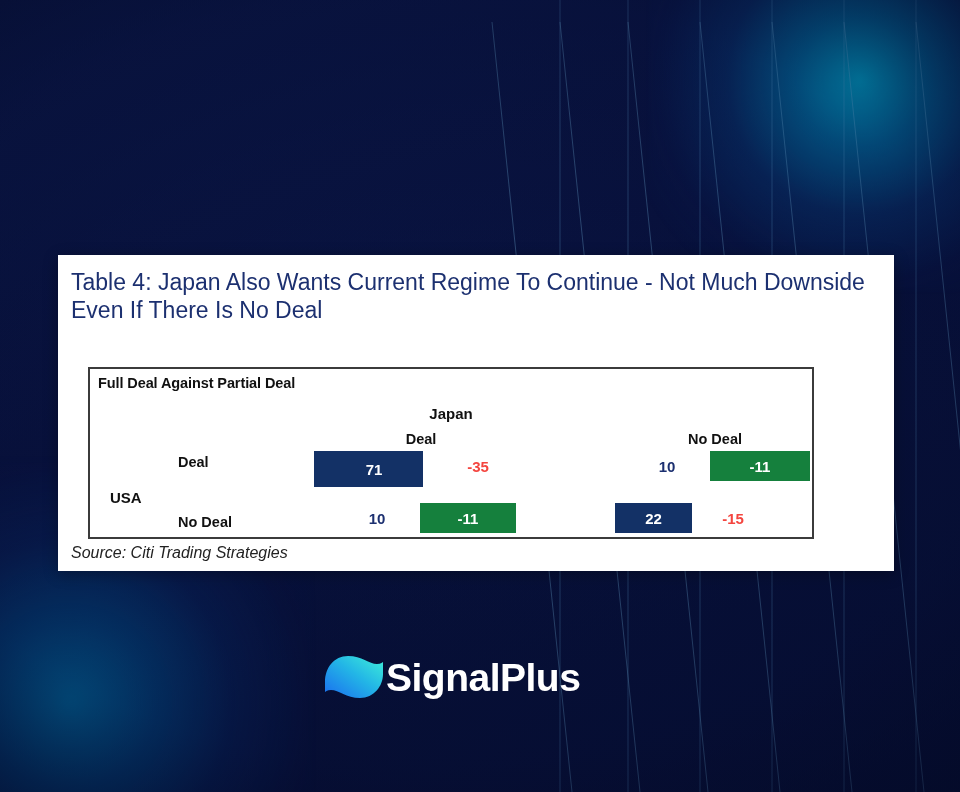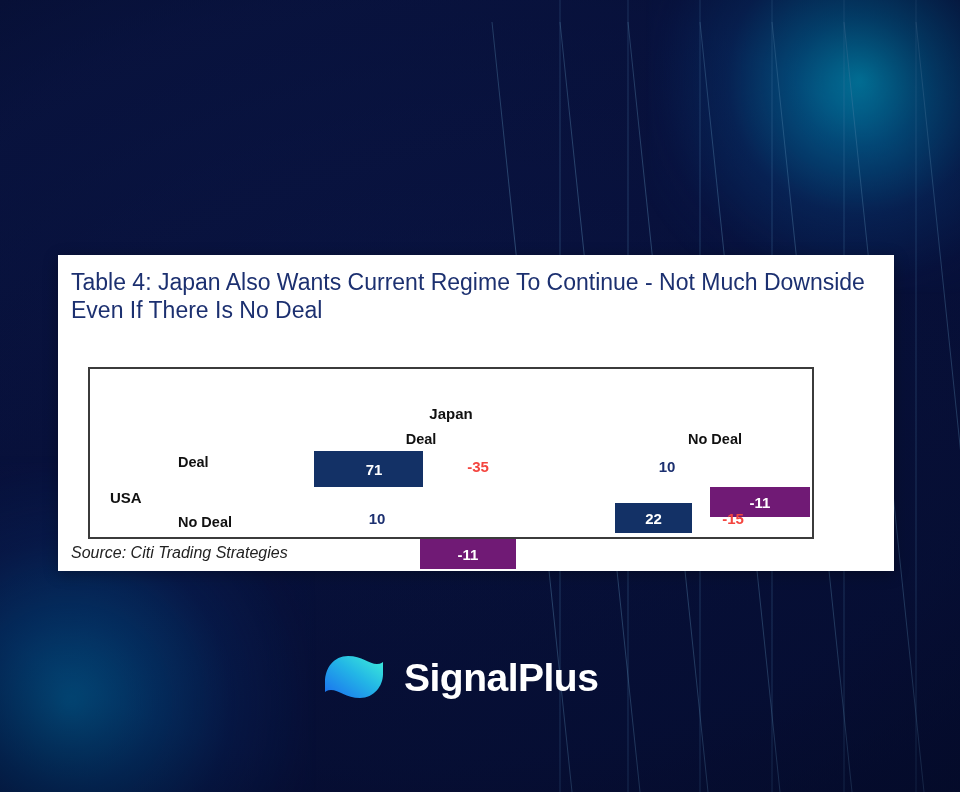--- a/index.html
+++ b/index.html
@@ -189,23 +189,22 @@
     font-weight: 700;
     display: flex;
     align-items: center;
     justify-content: center;
   }
   .cell.bar-navy {
     background: #133166;
     color: #ffffff;
   }
   .cell.bar-red {
-    background: #701a75;
+    background: #15803d;
     color: #ffffff;
-    margin-top: 36px;
   }
   .cell.txt-navy {
     color: #1c3070;
     background: transparent;
     font-weight: 700;
   }
   .cell.txt-red {
     color: #f4453f;
     background: transparent;
     font-weight: 700;
@@ -220,21 +219,20 @@
     font-style: italic;
   }
 
   
   .logo-wrap {
     position: absolute;
     left: 322px;
     top: 648px;
     display: flex;
     align-items: center;
-    gap: 18px;
   }
   .logo-mark {
     width: 64px;
     height: 58px;
     display: block;
   }
   .logo-text {
     color: #ffffff;
     font-size: 39px;
     font-weight: 700;
@@ -273,20 +271,21 @@
 
   <div class="bg-vignette"></div>
 
 
   <div class="card">
 
     <div class="card-title">Table 4: Japan Also Wants Current Regime To Continue - Not Much Downside Even If There Is No Deal</div>
 
     <div class="tablebox">
 
+      <div class="tbl-header">Full Deal Against Partial Deal</div>
 
       <div class="col-group-label">Japan</div>
 
       <div class="col-head c1">Deal</div>
       <div class="col-head c2">No Deal</div>
 
       <div class="row-group-label">USA</div>
 
       <div class="row-head r1">Deal</div>
       <div class="row-head r2">No Deal</div>

